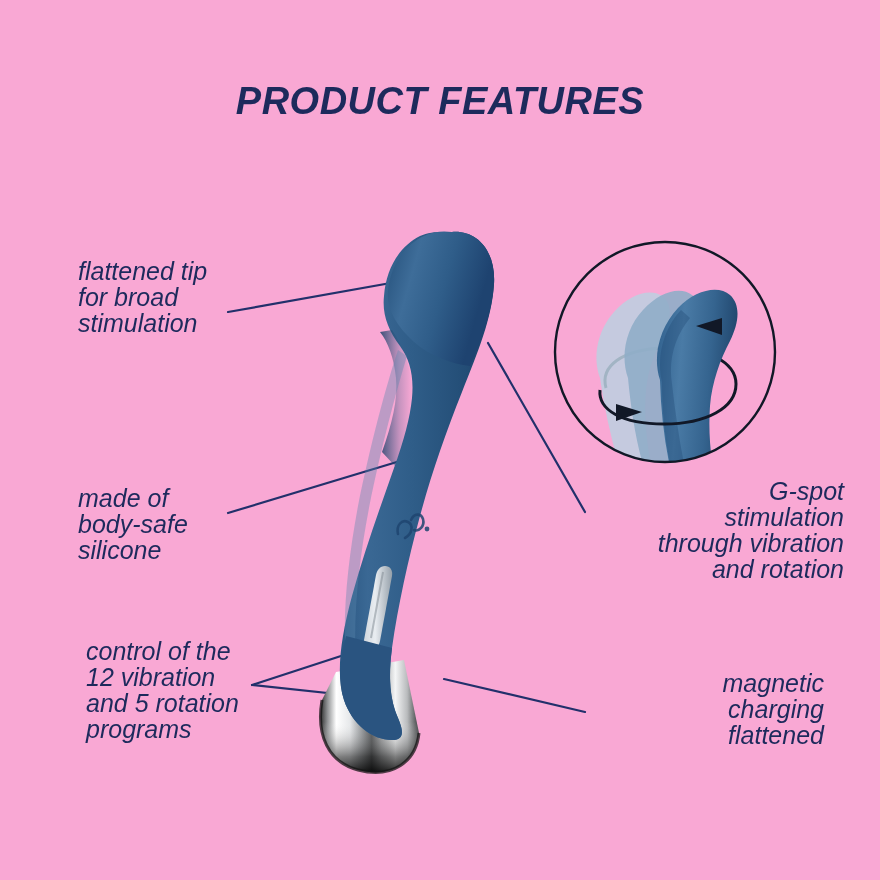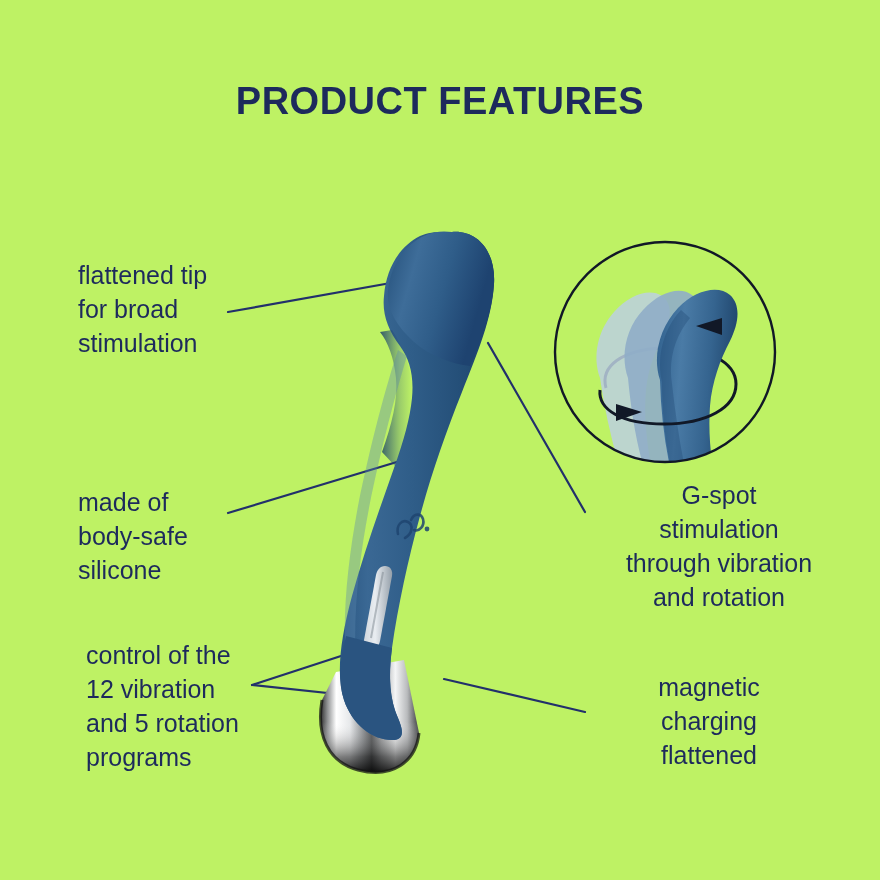--- a/index.html
+++ b/index.html
@@ -4,23 +4,24 @@
 <style>
   html, body {
     margin: 0;
     padding: 0;
     background: #ffffff;
   }
   #page {
     position: relative;
     width: 880px;
     height: 880px;
-    background: #bef264;
+    background: #f9a8d4;
     overflow: hidden;
     font-family: "Liberation Sans", sans-serif;
+    font-style: italic;
   }
 
   
   #page-title {
     position: absolute;
     top: 80px;
     left: 0;
     width: 880px;
     text-align: center;
     font-family: "Liberation Sans", sans-serif;
@@ -29,26 +30,26 @@
     letter-spacing: 0.5px;
     color: #1d2a5c;
   }
 
   
   .callout {
     position: absolute;
     color: #1d2a5c;
     font-family: "Liberation Sans", sans-serif;
     font-size: 25px;
-    line-height: 34px;
+    line-height: 26px;
     font-weight: 500;
     white-space: pre-line;
   }
   .callout-left  { text-align: left; }
-  .callout-right { text-align: center; }
+  .callout-right { text-align: right; }
 
   #callout-flattened-tip { left: 78px;  top: 258px; width: 240px; }
   #callout-body-safe     { left: 78px;  top: 445px; width: 240px; margin-top: 40px; }
   #callout-controls      { left: 86px;  top: 638px; width: 260px; }
   #callout-gspot         { left: 594px; top: 478px; width: 250px; }
   #callout-magnetic      { left: 594px; top: 670px; width: 230px; }
 
   
   #artwork {
     position: absolute;

